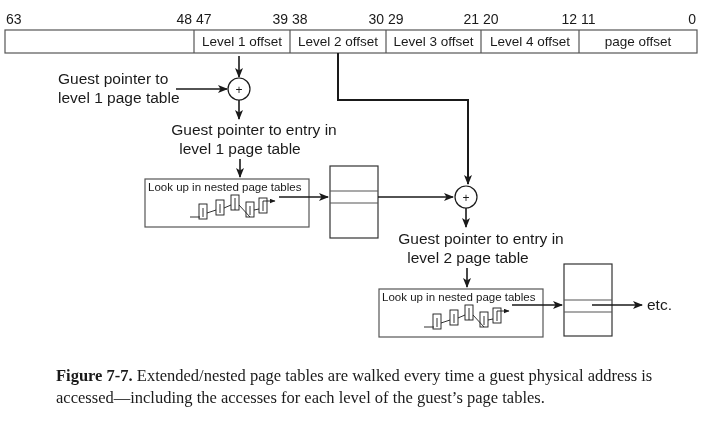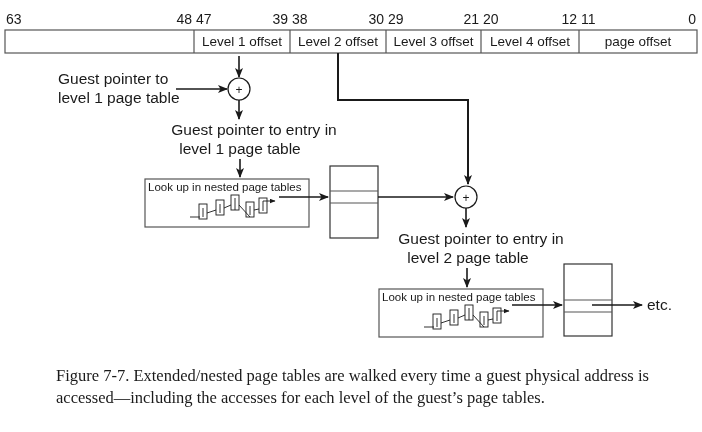--- a/index.html
+++ b/index.html
@@ -9,21 +9,21 @@
   .bitnum { font-size:14px; }
   .field { font-size:13.5px; }
   .body-text { font-size:15.5px; }
   .small-text { font-size:11.5px; }
   .plus { font-size:12px; }
   .caption {
     position:absolute; left:56px; top:365px; width:620px;
     font-family:"Liberation Serif", serif; font-size:16.5px; line-height:21.5px;
     color:#1a1a1a;
   }
-  .caption b { font-weight:normal;text-align:right; }
+  .caption b { font-weight:bold;text-align:right; }
 </style>
 </head>
 <body>
 
 <svg id="diagram" width="702" height="360" viewBox="0 0 702 360" xmlns="http://www.w3.org/2000/svg">
   <defs>
     <marker id="arrow" markerWidth="10" markerHeight="8" refX="9" refY="4" orient="auto" markerUnits="userSpaceOnUse">
       <path d="M0,0 L10,4 L0,8 L2.5,4 Z" fill="#1a1a1a"></path>
     </marker>
     <marker id="arrowsm" markerWidth="6" markerHeight="5" refX="5.5" refY="2.5" orient="auto" markerUnits="userSpaceOnUse">

